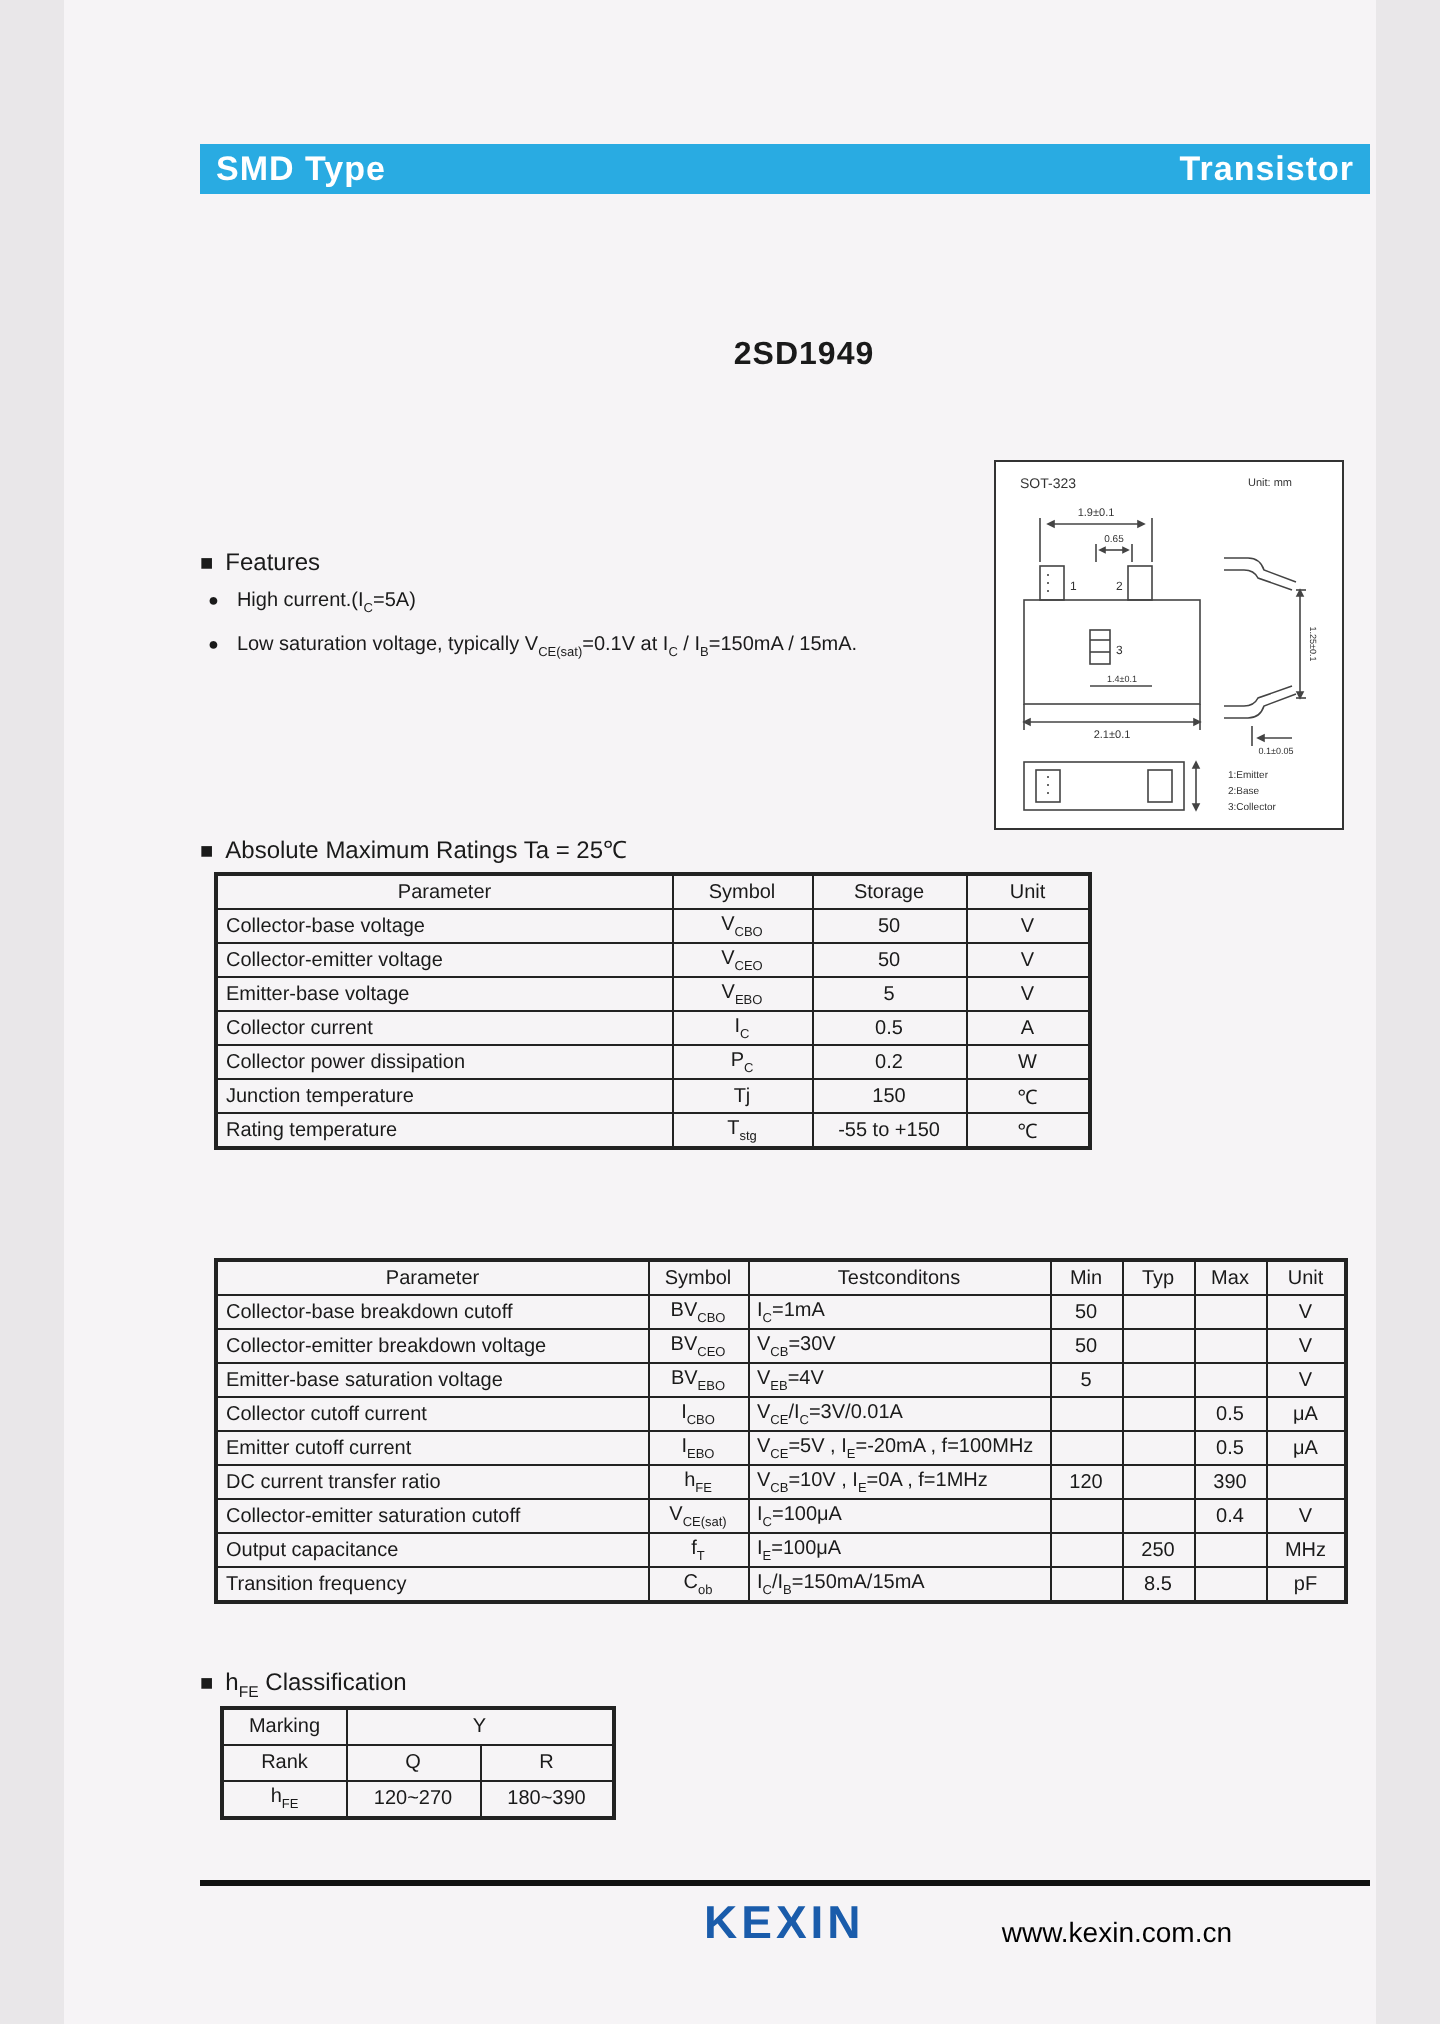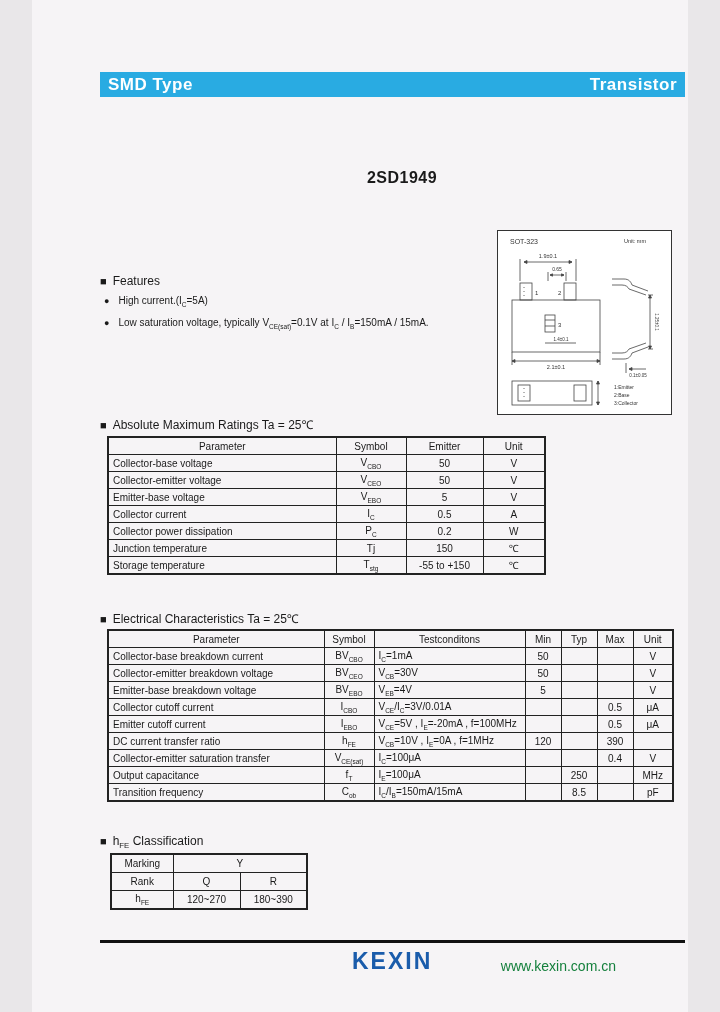--- a/index.html
+++ b/index.html
@@ -33,21 +33,21 @@
   td.c-left,th.c-left{text-align:left;padding-left:4px;}
   sub{font-size:0.65em;}
   .t-amr{position:absolute;left:75px;top:436px;width:437px;}
   .t-ec {position:absolute;left:75px;top:629px;width:565px;}
   .t-hfe{position:absolute;left:78px;top:853px;width:196px;}
   .t-hfe td,.t-hfe th{height:17px;}
   
   .foot-line{position:absolute;left:68px;top:940px;width:585px;height:3px;background:#111;}
   .logo{position:absolute;left:320px;top:948px;font-size:23px;font-weight:bold;
         color:#1a5cab;letter-spacing:2px;}
-  .url{position:absolute;right:72px;top:958px;font-size:14px;color:#15803d;
+  .url{position:absolute;right:72px;top:958px;font-size:14px;color:#000000;
        text-decoration:none;cursor:pointer;}
   .pageno{position:absolute;left:657px;top:946px;width:22px;height:22px;border-radius:50%;
           background:#29abe2;color:#fff;display:flex;align-items:center;justify-content:center;
           font-size:11px;}
 </style>
 </head>
 <body>
 
 <div class="page">
 
@@ -148,21 +148,21 @@
     <colgroup>
         <col style="width:228px">
         <col style="width:70px">
         <col style="width:77px">
         <col style="width:62px">
       </colgroup>
     <thead>
       <tr>
         <th>Parameter</th>
         <th>Symbol</th>
-        <th>Emitter</th>
+        <th>Storage</th>
         <th>Unit</th>
       </tr>
     </thead>
     <tbody>
         <tr>
           <td class="c-left">Collector-base voltage</td>
           <td>V<sub>CBO</sub></td>
           <td>50</td>
           <td>V</td>
         </tr>
@@ -190,31 +190,28 @@
           <td>0.2</td>
           <td>W</td>
         </tr>
         <tr>
           <td class="c-left">Junction temperature</td>
           <td>Tj</td>
           <td>150</td>
           <td>℃</td>
         </tr>
         <tr>
-          <td class="c-left">Storage temperature</td>
+          <td class="c-left">Rating temperature</td>
           <td>T<sub>stg</sub></td>
           <td>-55 to +150</td>
           <td>℃</td>
         </tr>
       </tbody>
   </table>
 
-  <div class="sec" style="left:68px;top:610px;">
-    <span class="sq">■</span><span>Electrical Characteristics Ta = 25℃</span>
-  </div>
   <table class="t-ec">
     <colgroup>
         <col style="width:216px">
         <col style="width:50px">
         <col style="width:151px">
         <col style="width:36px">
         <col style="width:36px">
         <col style="width:36px">
         <col style="width:40px">
       </colgroup>
@@ -224,39 +221,39 @@
         <th>Symbol</th>
         <th>Testconditons</th>
         <th>Min</th>
         <th>Typ</th>
         <th>Max</th>
         <th>Unit</th>
       </tr>
     </thead>
     <tbody>
         <tr>
-          <td class="c-left">Collector-base breakdown current</td>
+          <td class="c-left">Collector-base breakdown cutoff</td>
           <td>BV<sub>CBO</sub></td>
           <td class="c-left">I<sub>C</sub>=1mA</td>
           <td>50</td>
           <td></td>
           <td></td>
           <td>V</td>
         </tr>
         <tr>
           <td class="c-left">Collector-emitter breakdown voltage</td>
           <td>BV<sub>CEO</sub></td>
           <td class="c-left">V<sub>CB</sub>=30V</td>
           <td>50</td>
           <td></td>
           <td></td>
           <td>V</td>
         </tr>
         <tr>
-          <td class="c-left">Emitter-base breakdown voltage</td>
+          <td class="c-left">Emitter-base saturation voltage</td>
           <td>BV<sub>EBO</sub></td>
           <td class="c-left">V<sub>EB</sub>=4V</td>
           <td>5</td>
           <td></td>
           <td></td>
           <td>V</td>
         </tr>
         <tr>
           <td class="c-left">Collector cutoff current</td>
           <td>I<sub>CBO</sub></td>
@@ -278,21 +275,21 @@
         <tr>
           <td class="c-left">DC current transfer ratio</td>
           <td>h<sub>FE</sub></td>
           <td class="c-left">V<sub>CB</sub>=10V , I<sub>E</sub>=0A , f=1MHz</td>
           <td>120</td>
           <td></td>
           <td>390</td>
           <td></td>
         </tr>
         <tr>
-          <td class="c-left">Collector-emitter saturation transfer</td>
+          <td class="c-left">Collector-emitter saturation cutoff</td>
           <td>V<sub>CE(sat)</sub></td>
           <td class="c-left">I<sub>C</sub>=100μA</td>
           <td></td>
           <td></td>
           <td>0.4</td>
           <td>V</td>
         </tr>
         <tr>
           <td class="c-left">Output capacitance</td>
           <td>f<sub>T</sub></td>

